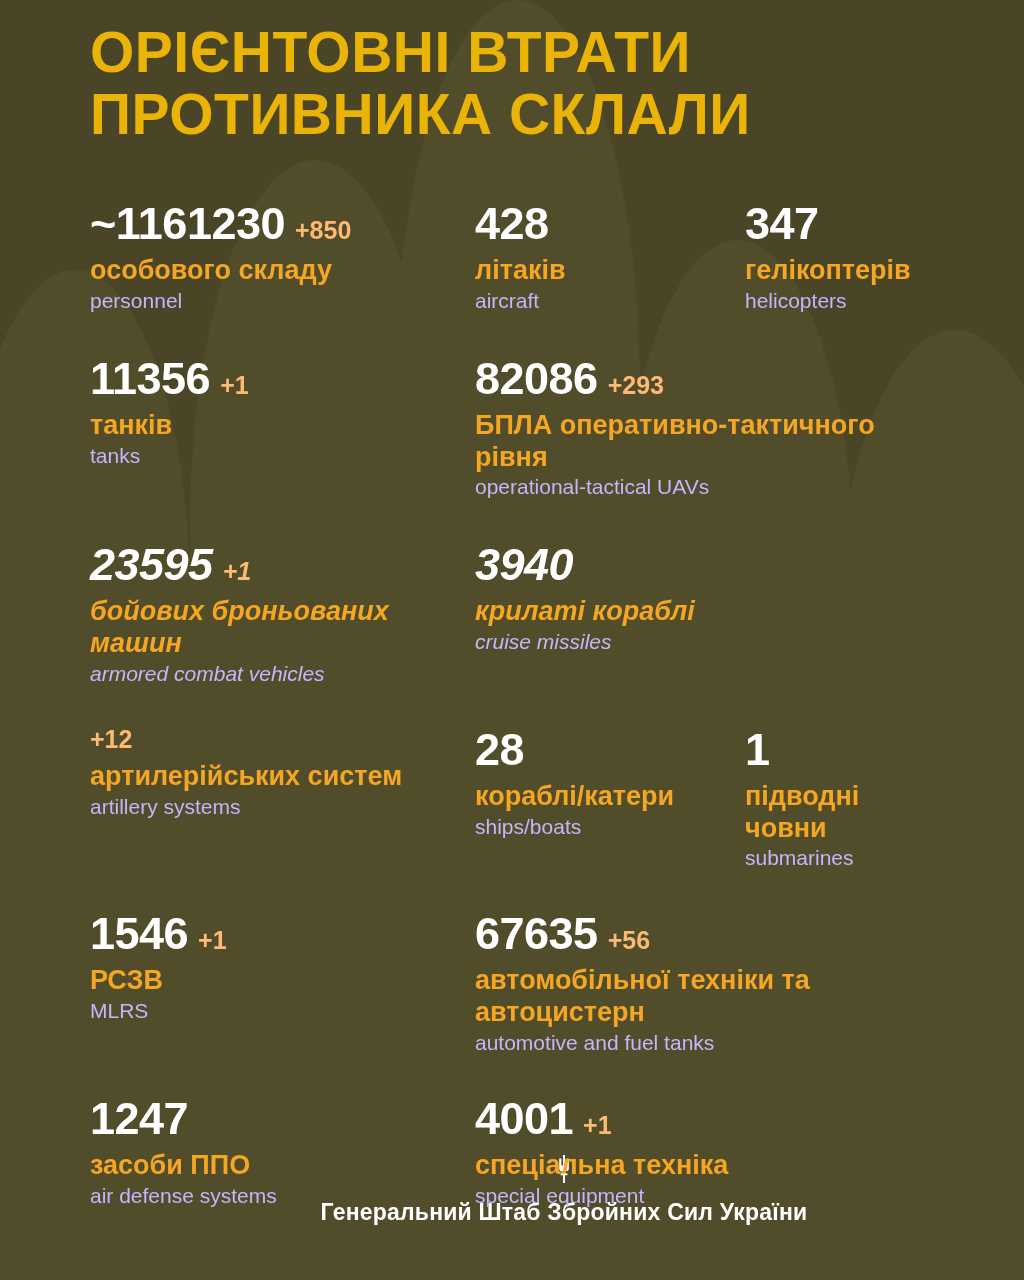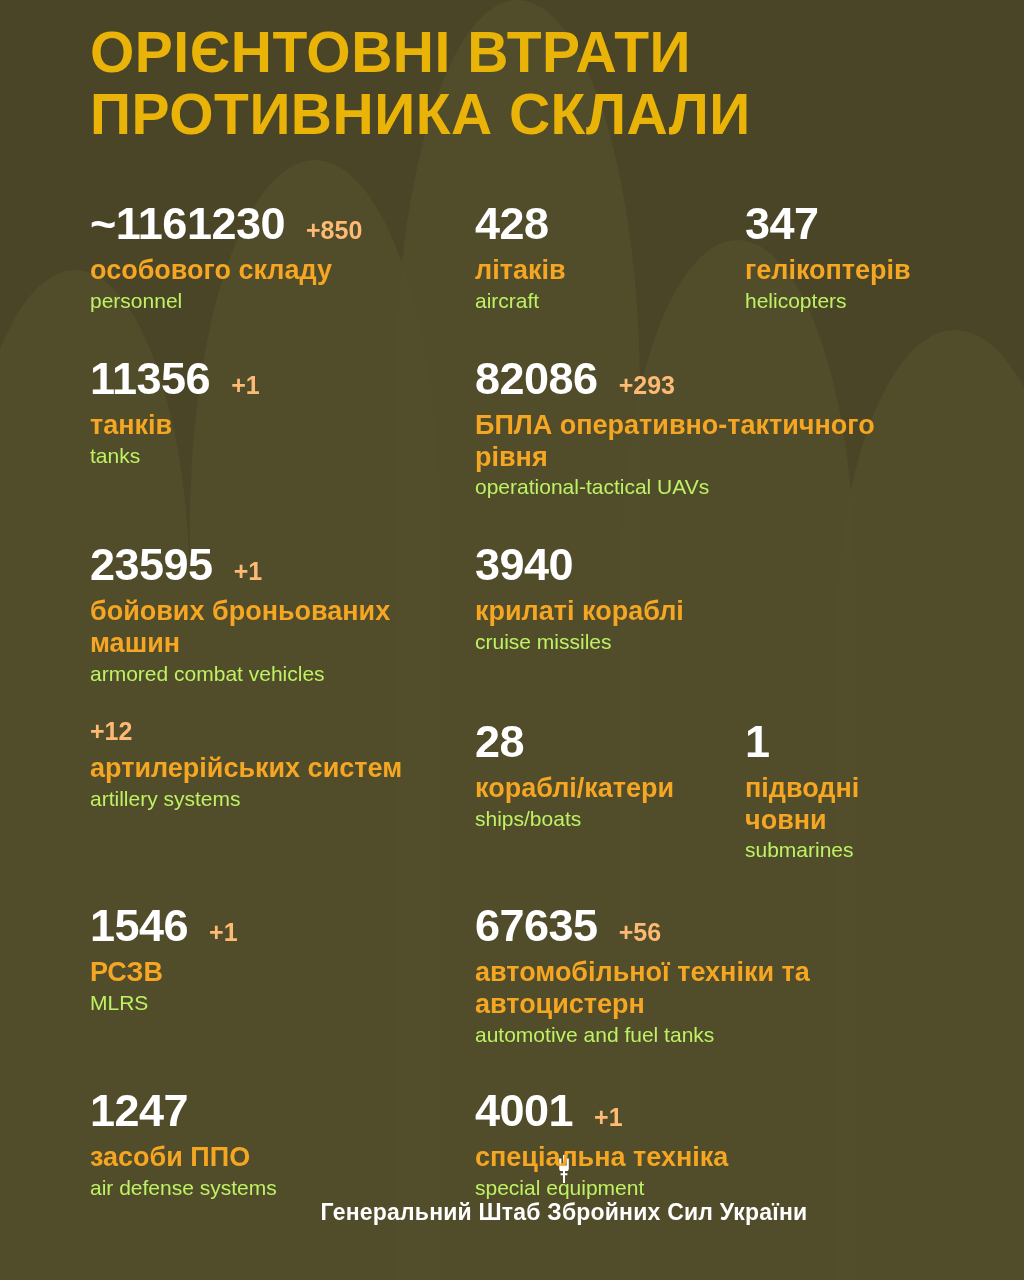--- a/index.html
+++ b/index.html
@@ -114,21 +114,21 @@
     align-items: flex-start;
     margin-bottom: 24px;
   }
   .col-a { width: 385px; flex: 0 0 385px; }
   .col-b { width: 270px; flex: 0 0 270px; }
   .col-c { flex: 1 1 auto; }
 
   .stat .num-line {
     display: flex;
     align-items: baseline;
-    gap: 21px;
+    gap: 10px;
     white-space: nowrap;
   }
   .stat .num {
     font-size: 45px;
     font-weight: 700;
     color: #ffffff;
     line-height: 1.0;
     letter-spacing: -0.5px;
   }
   .stat .delta {
@@ -141,28 +141,28 @@
     margin-top: 9px;
     font-size: 27px;
     font-weight: 700;
     color: #f5a623;
     line-height: 1.18;
   }
   .stat .label-en {
     margin-top: 2px;
     font-size: 21px;
     font-weight: 400;
-    color: #bef264;
+    color: #c4b5fd;
     line-height: 1.18;
   }
 
   
   .row.r1 { margin-bottom: 42px; }
   .row.r2 { margin-bottom: 42px; }
-  .row.r3 { margin-bottom: 32px; }
+  .row.r3 { margin-bottom: 40px; font-style: italic; }
   .row.r4 { margin-bottom: 40px; }
   .row.r5 { margin-bottom: 40px; }
   .row.r6 { margin-bottom: 0; }
 
   
   .footer {
     position: absolute;
     left: 0;
     right: 0;
     bottom: 54px;

